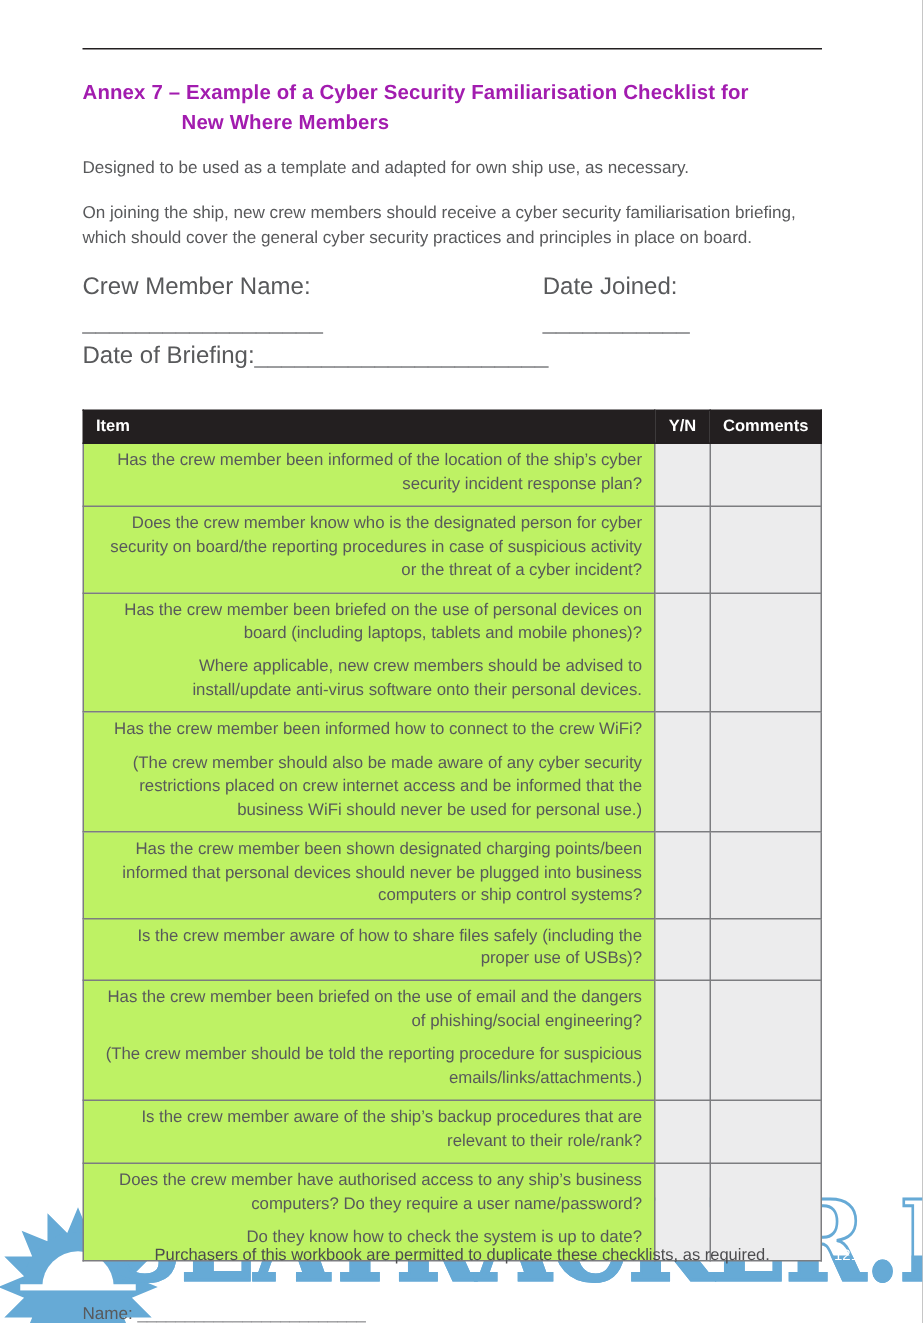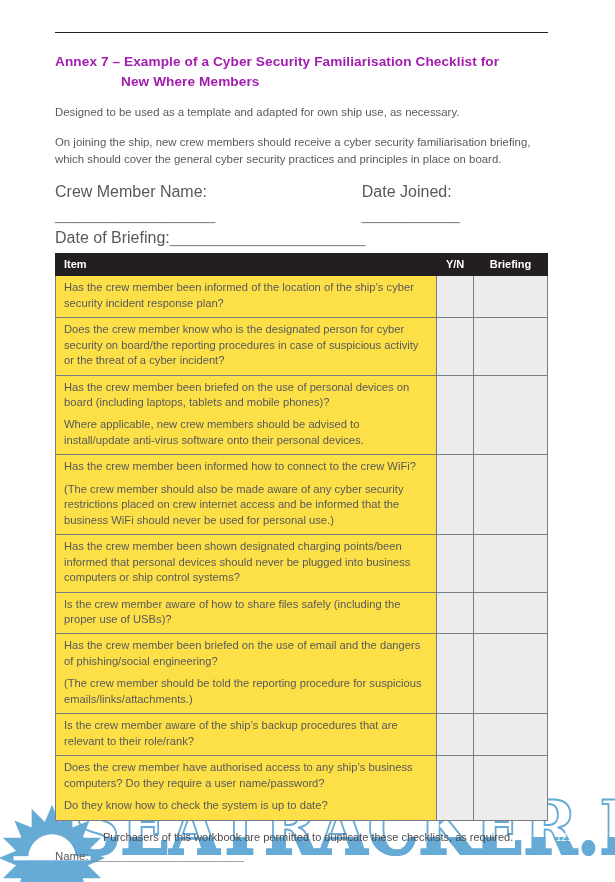--- a/index.html
+++ b/index.html
@@ -26,31 +26,31 @@
   
   .intro-1 { margin-top:14px; font-size:11.4px; line-height:1.4; }
   .intro-2 { margin-top:13px; font-size:11.4px; line-height:1.42; width:493px; }
 
   
   .fields { margin-top:13px; width:493px; font-size:16px; }
   .field-row { display:flex; justify-content:space-between; line-height:1.45; }
   .blank { color:#808184; letter-spacing:0; white-space:nowrap; }
 
   
-  table.checklist { margin-top:4px; width:493px; border-collapse:collapse; border:1.5px solid #4d4d4f; }
+  table.checklist { margin-top:24px; width:493px; border-collapse:collapse; border:1.5px solid #4d4d4f; }
   table.checklist th {
     background:#231f20; color:#ffffff; font-size:11px; font-weight:bold;
     text-align:left; padding:4px 8px 5px 8px; border:1px solid #231f20;
   }
   table.checklist th.yn-h, table.checklist th.comments-h { text-align:center; }
   table.checklist td {
     border:1px solid #7c7d80; vertical-align:top;
     font-size:11.2px; line-height:1.38; padding:4px 8px 6px 8px;
   }
-  table.checklist td.item-cell { background:#fde047; }
+  table.checklist td.item-cell { background:#bef264;text-align:right; }
   table.checklist td.item-cell p + p { margin-top:7px; }
   table.checklist td.shaded { background:#ececed; }
   col.c-item { width:382px; }
   col.c-yn { width:37px; }
   col.c-comments { width:74px; }
 
   
   .signoff { margin-top:28px; font-size:11.4px; }
   .signoff .sign-row { margin-bottom:17.5px; line-height:1.4; }
 
@@ -118,21 +118,21 @@
     <table class="checklist">
       <colgroup>
           <col class="c-item">
           <col class="c-yn">
           <col class="c-comments">
         </colgroup>
       <thead>
         <tr>
           <th>Item</th>
           <th class="yn-h">Y/N</th>
-          <th class="comments-h">Briefing</th>
+          <th class="comments-h">Comments</th>
         </tr>
       </thead>
       <tbody>
           <tr>
             <td class="item-cell">
               <p>Has the crew member been informed of the location of the ship’s cyber security incident response plan?</p>
             </td>
             <td class="shaded"></td>
             <td class="shaded"></td>
           </tr>

